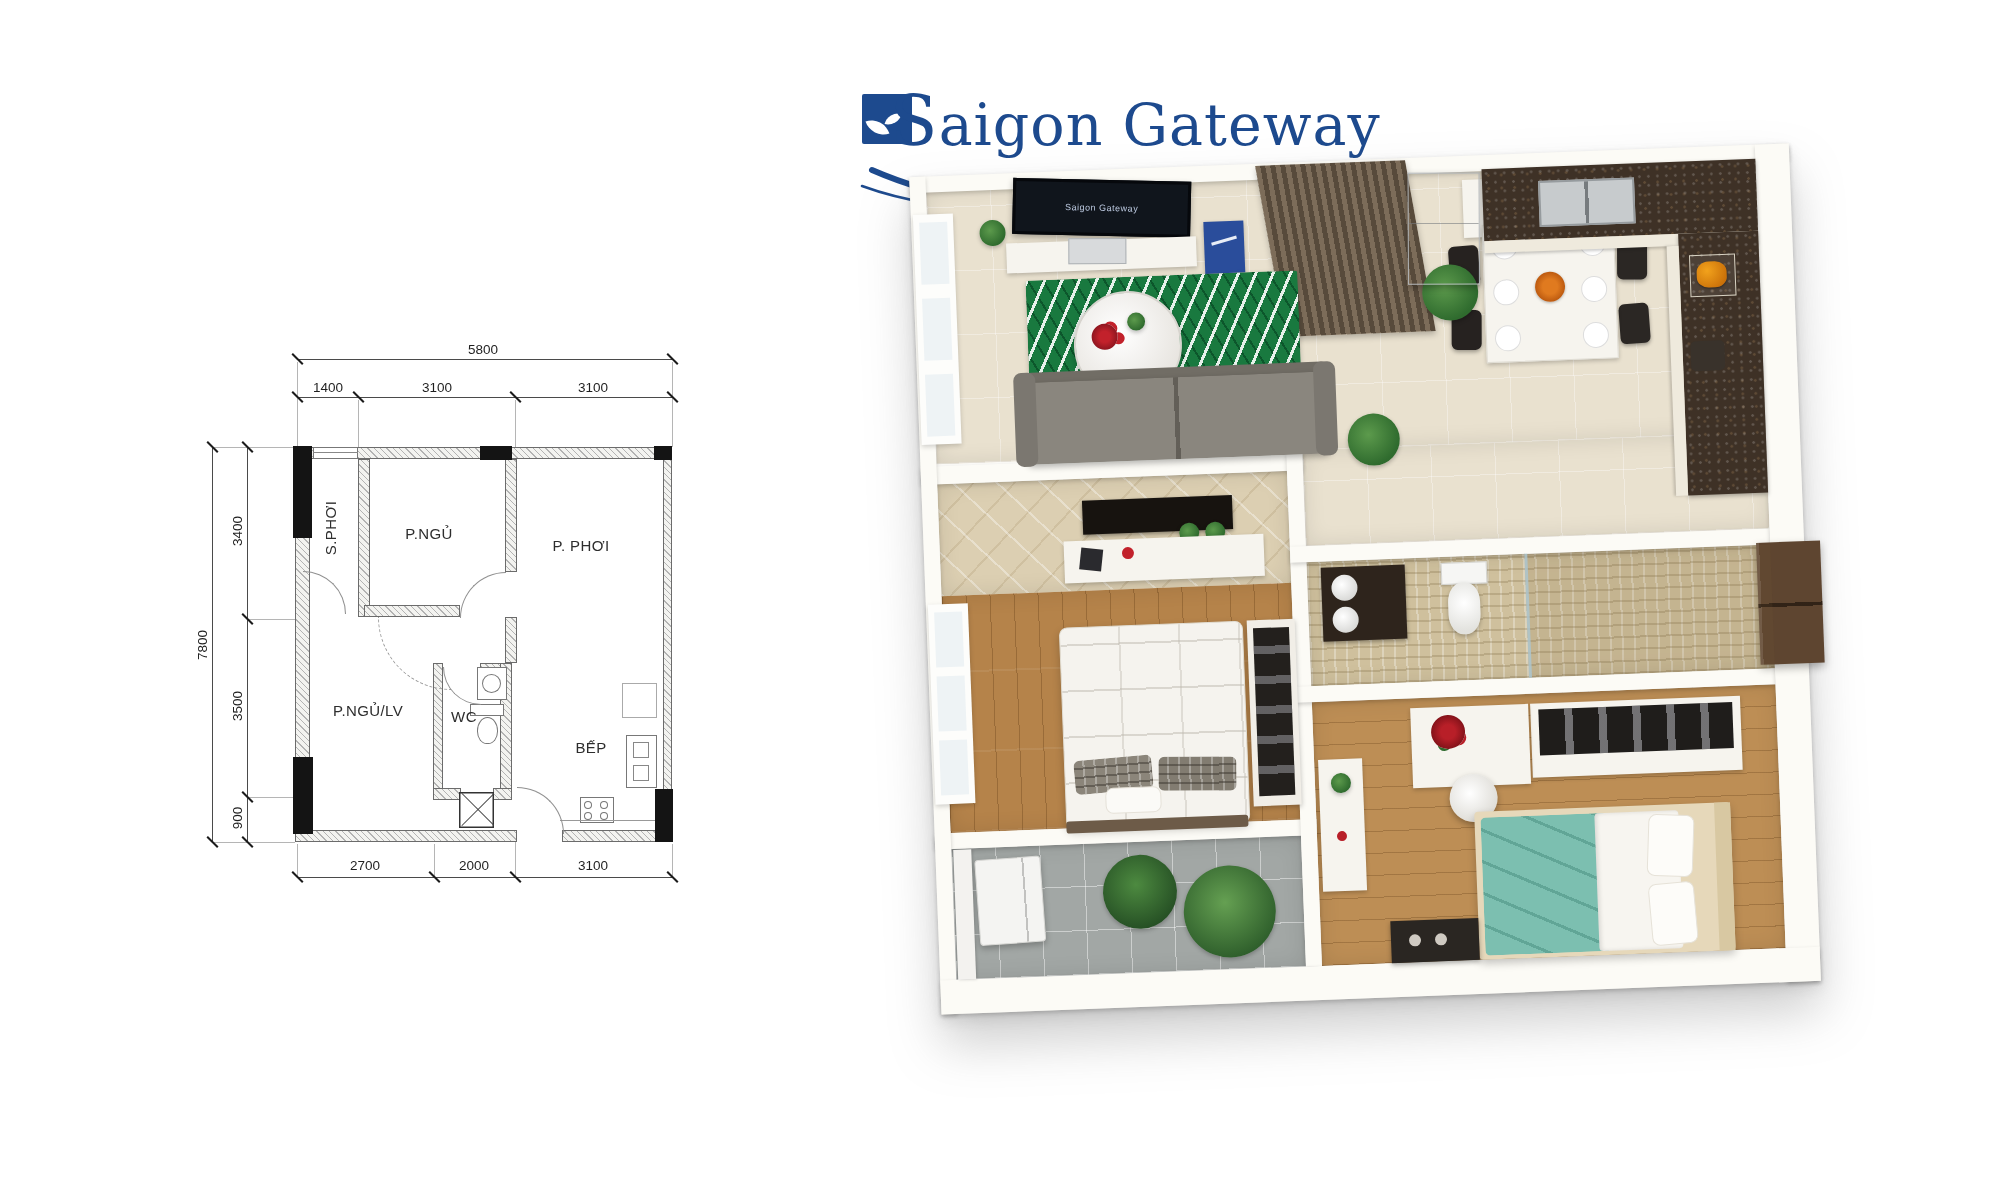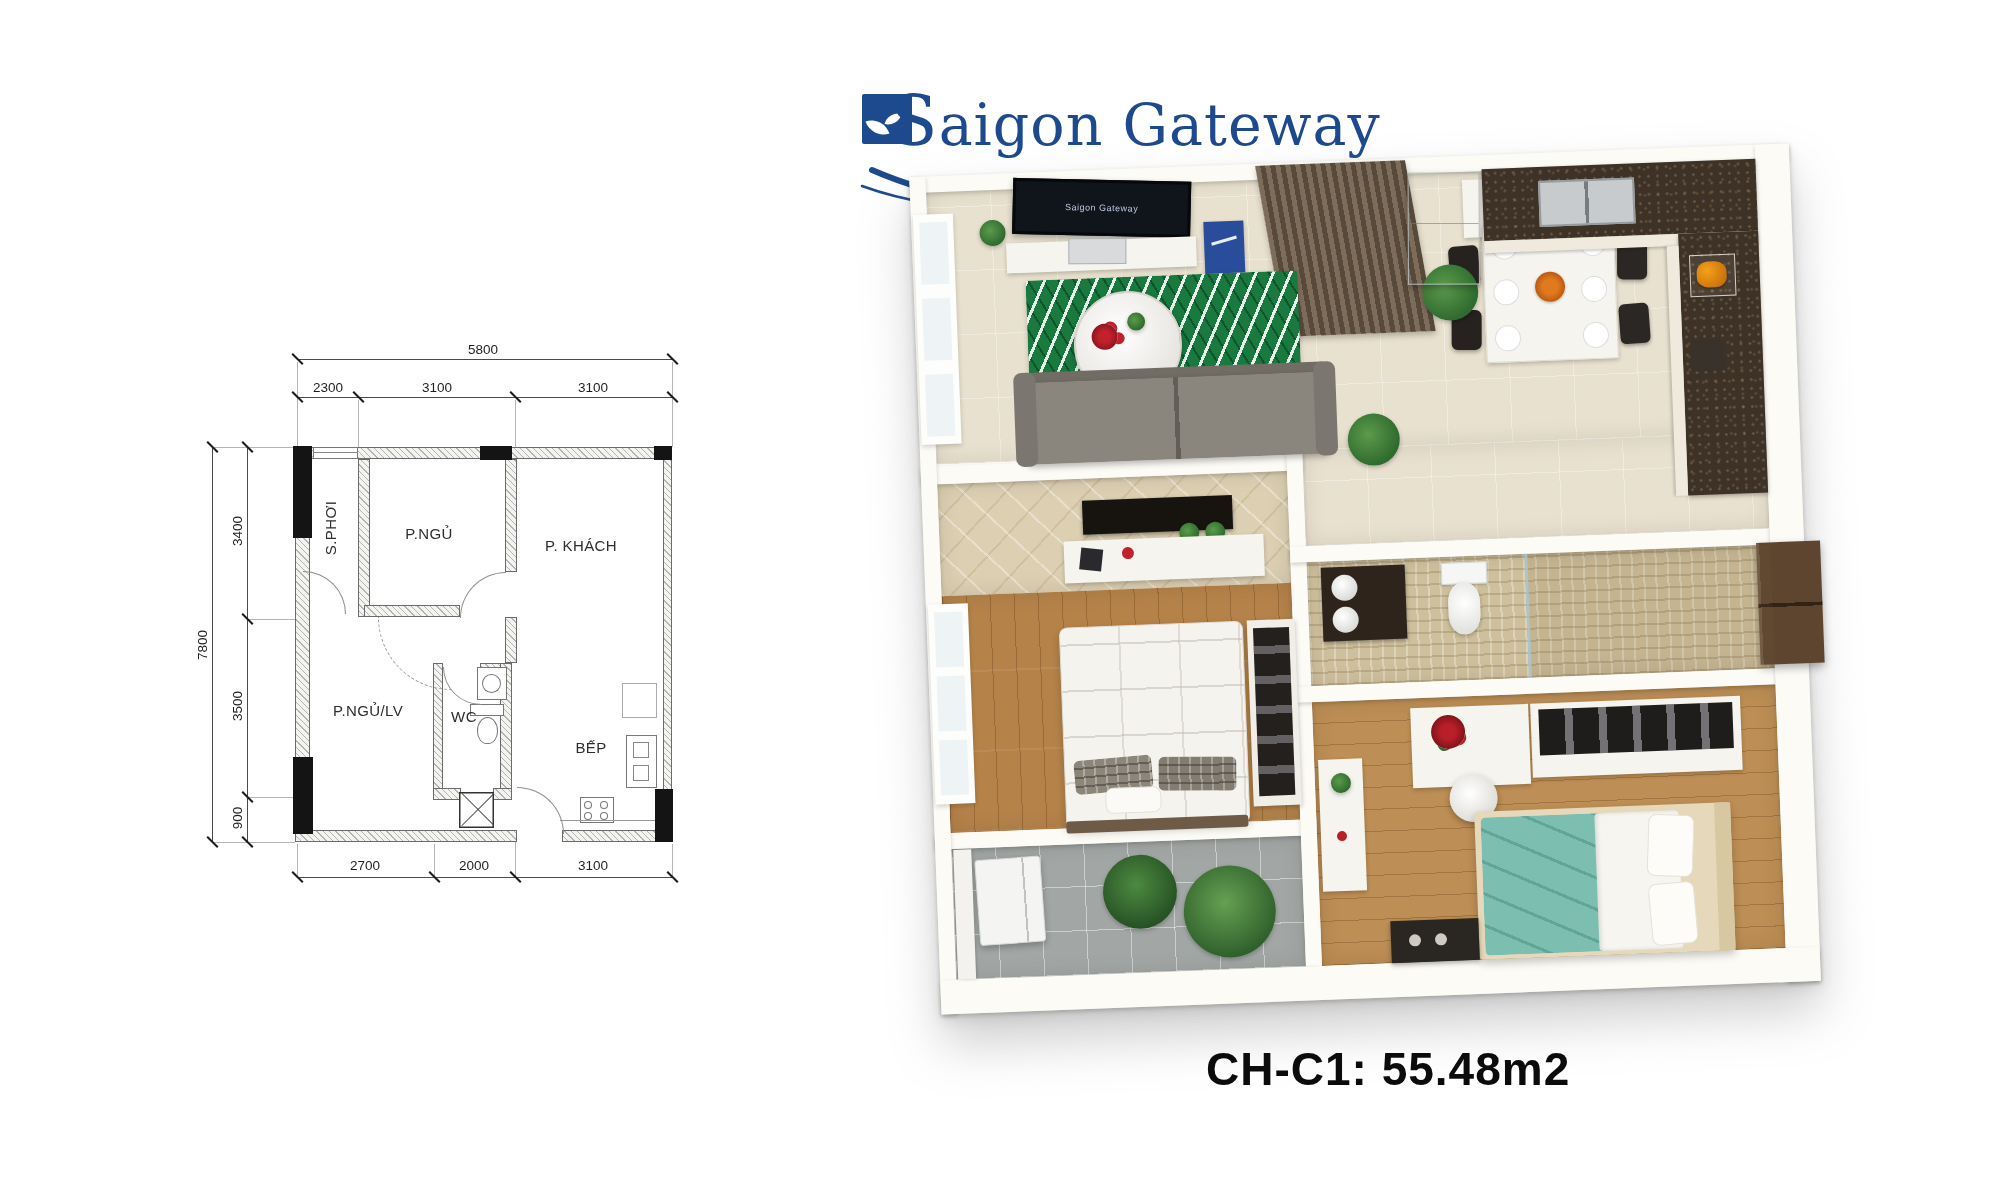--- a/index.html
+++ b/index.html
@@ -116,21 +116,21 @@
     <div class="abs tick" style="left:240px;top:446px;"></div>
     <div class="abs tick" style="left:240px;top:618px;"></div>
     <div class="abs tick" style="left:240px;top:796px;"></div>
     <div class="abs tick" style="left:240px;top:841px;"></div>
     <div class="abs tick" style="left:290px;top:876px;"></div>
     <div class="abs tick" style="left:427px;top:876px;"></div>
     <div class="abs tick" style="left:508px;top:876px;"></div>
     <div class="abs tick" style="left:665px;top:876px;"></div>
 
     <div class="abs dim" style="left:483px;top:350px;">5800</div>
-    <div class="abs dim" style="left:328px;top:388px;">2300</div>
+    <div class="abs dim" style="left:328px;top:388px;">1400</div>
     <div class="abs dim" style="left:437px;top:388px;">3100</div>
     <div class="abs dim" style="left:593px;top:388px;">3100</div>
     <div class="abs dim v" style="left:203px;top:645px;">7800</div>
     <div class="abs dim v" style="left:238px;top:531px;">3400</div>
     <div class="abs dim v" style="left:238px;top:706px;">3500</div>
     <div class="abs dim v" style="left:238px;top:818px;">900</div>
     <div class="abs dim" style="left:365px;top:866px;">2700</div>
     <div class="abs dim" style="left:474px;top:866px;">2000</div>
     <div class="abs dim" style="left:593px;top:866px;">3100</div>
 
@@ -184,21 +184,21 @@
     <div class="abs" style="left:560px;top:820px;width:95px;height:1px;background:#999;"></div>
 
     <div class="abs arc" style="left:303px;top:571px;width:42px;height:42px;border-top-width:1.3px;border-right-width:1.3px;border-top-right-radius:100%;"></div>
     <div class="abs arc" style="left:460px;top:572px;width:45px;height:45px;border-top-width:1.3px;border-left-width:1.3px;border-top-left-radius:100%;"></div>
     <div class="abs" style="left:378px;top:617px;width:72px;height:72px;border-left:1.3px dashed #9a9a9a;border-bottom:1.3px dashed #9a9a9a;border-bottom-left-radius:100%;"></div>
     <div class="abs arc" style="left:443px;top:667px;width:37px;height:37px;border-left-width:1.3px;border-bottom-width:1.3px;border-bottom-left-radius:100%;"></div>
     <div class="abs arc" style="left:517px;top:787px;width:46px;height:46px;border-top-width:1.3px;border-right-width:1.3px;border-top-right-radius:100%;"></div>
 
     <div class="abs rlabel v" style="left:330px;top:528px;">S.PHƠI</div>
     <div class="abs rlabel" style="left:429px;top:533px;">P.NGỦ</div>
-    <div class="abs rlabel" style="left:581px;top:545px;">P. KHÁCH</div>
+    <div class="abs rlabel" style="left:581px;top:545px;">P. PHƠI</div>
     <div class="abs rlabel" style="left:368px;top:710px;">P.NGỦ/LV</div>
     <div class="abs rlabel" style="left:464px;top:716px;">WC</div>
     <div class="abs rlabel" style="left:591px;top:747px;">BẾP</div>
   </div>
 
   <div class="abs" id="plan3d" style="left:885px;top:118px;width:960px;height:915px;">
     <div class="abs slab" style="left:40px;top:42px;width:880px;height:838px;"></div>
 
     <div class="abs floor f-cream" style="left:56px;top:56px;width:830px;height:274px;"></div>
     <div class="abs floor f-cream" style="left:422px;top:330px;width:464px;height:96px;"></div>
@@ -336,15 +336,14 @@
       <div class="abs" style="left:44px;top:14px;width:12px;height:12px;border-radius:50%;background:#cfcac2;"></div>
     </div>
 
     <div class="abs" style="left:80px;top:726px;width:64px;height:84px;background:#f4f4f2;border:1px solid #d9d9d6;border-radius:4px;transform:rotate(-2deg);box-shadow:0 3px 6px rgba(0,0,0,.25);
          background-image:linear-gradient(90deg,rgba(0,0,0,0) 0 72%,rgba(160,160,158,.6) 72% 75%,rgba(0,0,0,0) 75%);"></div>
     <div class="abs plant" style="left:206px;top:728px;width:74px;height:74px;background:radial-gradient(circle at 45% 40%,#4d8a40,#254f24 75%);"></div>
     <div class="abs plant" style="left:286px;top:742px;width:92px;height:92px;background:radial-gradient(circle at 45% 40%,#65a052,#2e5e2b 75%);"></div>
     <div class="abs" style="left:58px;top:716px;width:18px;height:130px;background:#f3f2ef;box-shadow:1px 0 3px rgba(0,0,0,.18);"></div>
   </div>
 
-  <div class="abs caption" style="left:1206px;top:1042px;">CH-C1: 55.48m2</div>
 
 </div>
 
 </body></html>

